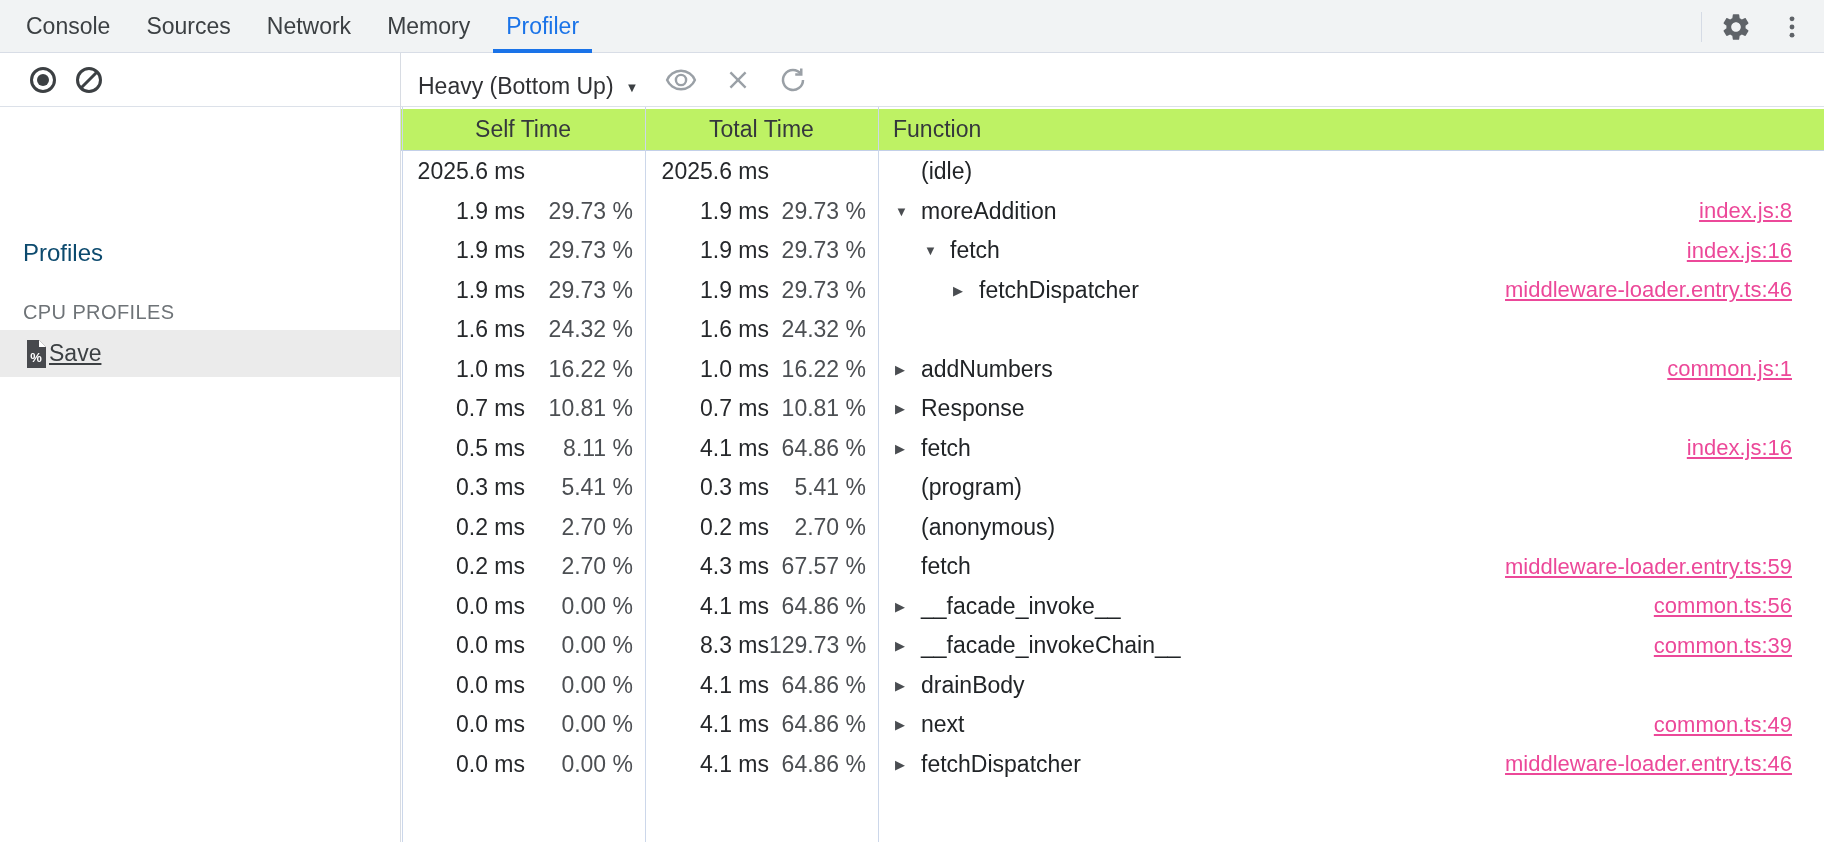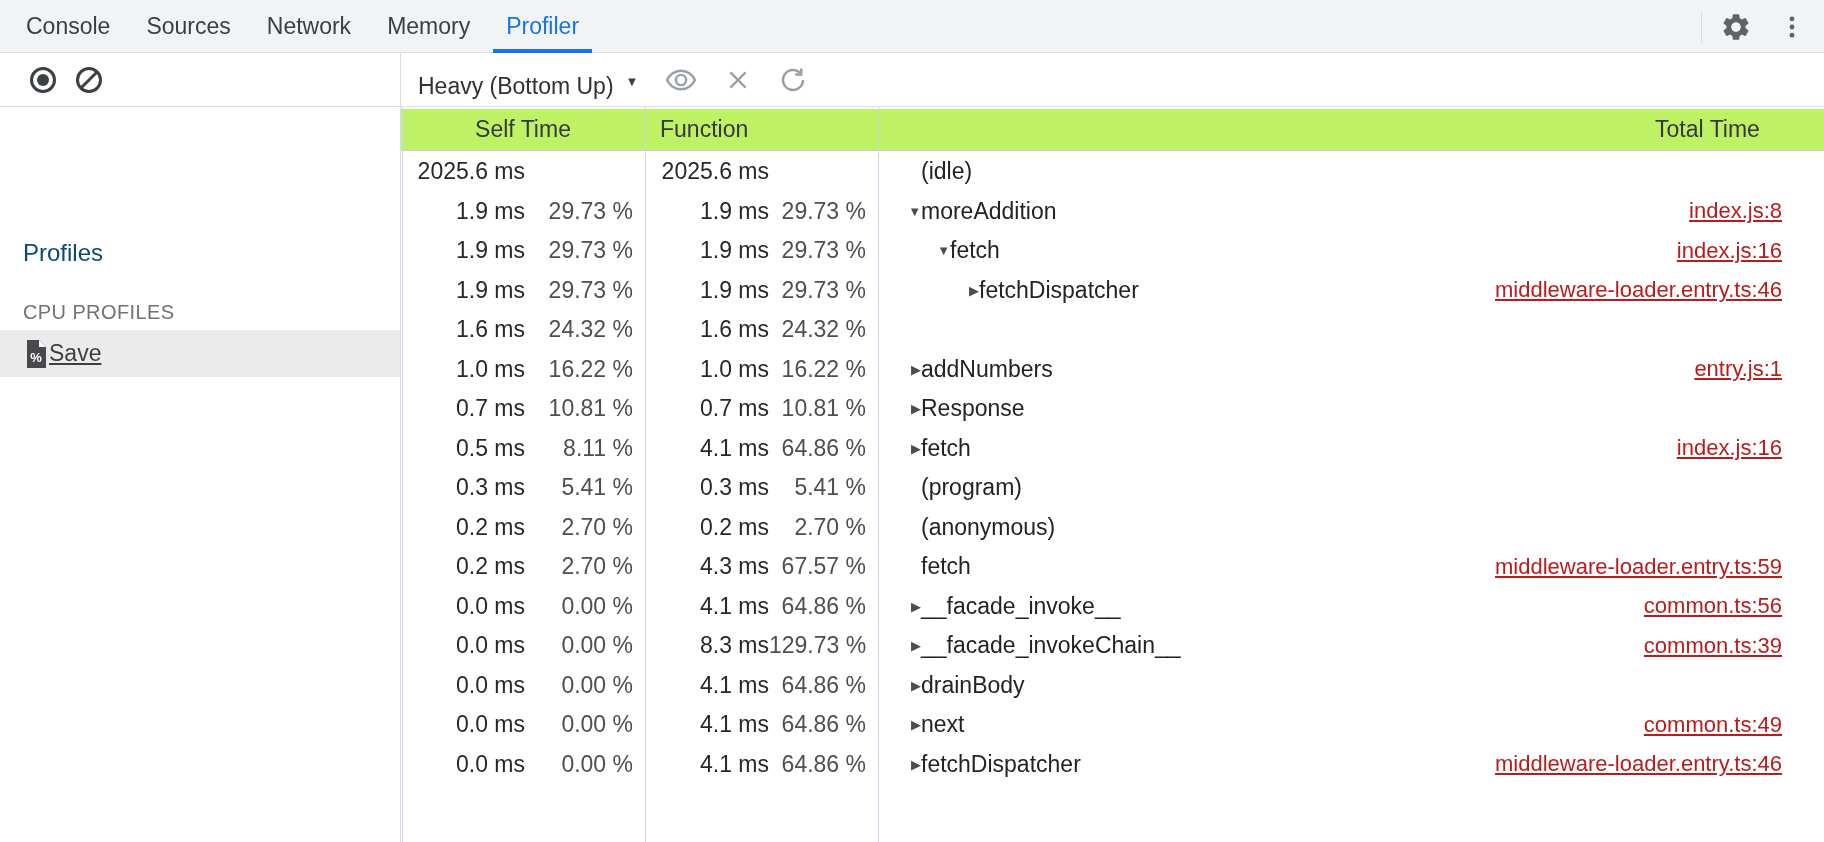--- a/index.html
+++ b/index.html
@@ -19,21 +19,21 @@
   .topbar-sep{width:1px;height:30px;background:#d5dbe5;margin-right:18px;}
   .icon-btn{display:flex;align-items:center;justify-content:center;}
   .gear-btn{margin-right:26px;}
   
   .left-toolbar{position:absolute;left:0;top:53px;width:400px;height:54px;background:#fff;
     border-bottom:1px solid #dce1e9;box-sizing:border-box;display:flex;align-items:center;
     padding-left:28px;gap:16px;}
   .right-toolbar{position:absolute;left:401px;top:53px;right:0;height:54px;background:#fff;
     border-bottom:1px solid #dce1e9;box-sizing:border-box;display:flex;align-items:center;}
   .panel-divider{position:absolute;left:400px;top:53px;bottom:0;width:1px;background:#d8dce3;z-index:6;}
-  .view-select{margin-left:17px;display:flex;gap:12px;font-size:23px;color:#303134;white-space:nowrap;margin-top:13px;}
+  .view-select{margin-left:17px;display:flex;align-items:center;gap:12px;font-size:23px;color:#303134;white-space:nowrap;margin-top:13px;}
   .caret{font-size:13px;color:#3c4043;transform:translateY(1px);}
   .tb-icon{margin-left:26px;display:flex;align-items:center;}
   
   .sidebar{position:absolute;left:0;top:107px;width:400px;bottom:0;background:#fff;}
   .sidebar-title{position:absolute;left:23px;top:132px;font-size:24px;color:#0c4a6e;}
   .sidebar-section{position:absolute;left:23px;top:194px;font-size:20px;color:#6e7377;letter-spacing:0.4px;}
   .profile-list{position:absolute;left:0;top:223px;width:100%;}
   .profile-item{height:47px;background:#ebebeb;display:flex;align-items:center;
     padding:0 13px 0 24px;box-sizing:border-box;}
   .profile-name{margin-left:24px;font-size:23px;color:#202124;flex:1;}
@@ -46,24 +46,24 @@
     border-bottom:1px solid #c3d0e8;box-sizing:border-box;display:flex;z-index:2;}
   .gh{font-size:23px;color:#35383c;display:flex;align-items:center;justify-content:center;}
   .gh.self{width:244px;} .gh.total{width:233px;}
   .gh.fn{flex:1;justify-content:flex-start;padding-left:15px;}
   .grid-rows{position:absolute;left:0;top:45px;right:0;z-index:4;}
   .row{display:flex;height:39.5px;align-items:center;font-size:23px;color:#26282b;white-space:nowrap;}
   .cell-self{width:244px;display:flex;box-sizing:border-box;}
   .cell-total{width:233px;display:flex;box-sizing:border-box;}
   .ms{width:124px;text-align:right;flex:none;}
   .pct{flex:1;text-align:right;padding-right:12px;color:#4c4f53;}
-  .cell-fn{flex:1;display:flex;align-items:center;box-sizing:border-box;padding-left:17px;padding-right:42px;min-width:0;text-align:right;}
+  .cell-fn{flex:1;display:flex;align-items:center;box-sizing:border-box;padding-left:17px;padding-right:32px;min-width:0;}
   .exp{width:26px;flex:none;font-size:13px;color:#4a4d51;}
   .fname{color:#212427;}
-  .flink{margin-left:auto;color:#b91c1c;text-decoration:underline;font-size:22px;cursor:pointer;padding-left:20px;}
+  .flink{margin-left:auto;color:#ec4899;text-decoration:underline;font-size:22px;cursor:pointer;padding-left:20px;}
   .flink:empty{display:none;}
   svg{display:block;}
   [data-interactable="true"]{cursor:pointer;}
 </style>
 </head>
 <body>
 
 <div class="topbar" data-interactable="false">
   <div class="tabs" id="tabs" data-interactable="false">
       <div class="tab" data-interactable="true">Console</div>
@@ -145,22 +145,22 @@
   </div>
 </div>
 </div>
 
 <div class="grid" data-interactable="false">
   <div class="colline l0" data-interactable="false"></div>
   <div class="colline l1" data-interactable="false"></div>
   <div class="colline l2" data-interactable="false"></div>
   <div class="grid-header" data-interactable="false">
     <div class="gh self" data-interactable="true">Self Time</div>
+    <div class="gh total" data-interactable="true">Total Time</div>
     <div class="gh fn" data-interactable="true">Function</div>
-    <div class="gh total" data-interactable="true">Total Time</div>
   </div>
   <div class="grid-rows" id="grid-rows" data-interactable="false">
   <div class="row" data-interactable="true">
     <div class="cell-self" data-interactable="false">
       <span class="ms" data-interactable="false">2025.6 ms</span>
       <span class="pct" data-interactable="false"></span>
     </div>
     <div class="cell-total" data-interactable="false">
       <span class="ms" data-interactable="false">2025.6 ms</span>
       <span class="pct" data-interactable="false"></span>
@@ -236,21 +236,21 @@
       <span class="ms" data-interactable="false">1.0 ms</span>
       <span class="pct" data-interactable="false">16.22 %</span>
     </div>
     <div class="cell-total" data-interactable="false">
       <span class="ms" data-interactable="false">1.0 ms</span>
       <span class="pct" data-interactable="false">16.22 %</span>
     </div>
     <div class="cell-fn" data-interactable="false">
       <span class="exp" data-interactable="true" style="margin-left: 0px;">▶</span>
       <span class="fname" data-interactable="false">addNumbers</span>
-      <a class="flink" data-interactable="true">entry.js:1</a>
+      <a class="flink" data-interactable="true">common.js:1</a>
     </div>
   </div>
 
   <div class="row" data-interactable="true">
     <div class="cell-self" data-interactable="false">
       <span class="ms" data-interactable="false">0.7 ms</span>
       <span class="pct" data-interactable="false">10.81 %</span>
     </div>
     <div class="cell-total" data-interactable="false">
       <span class="ms" data-interactable="false">0.7 ms</span>

